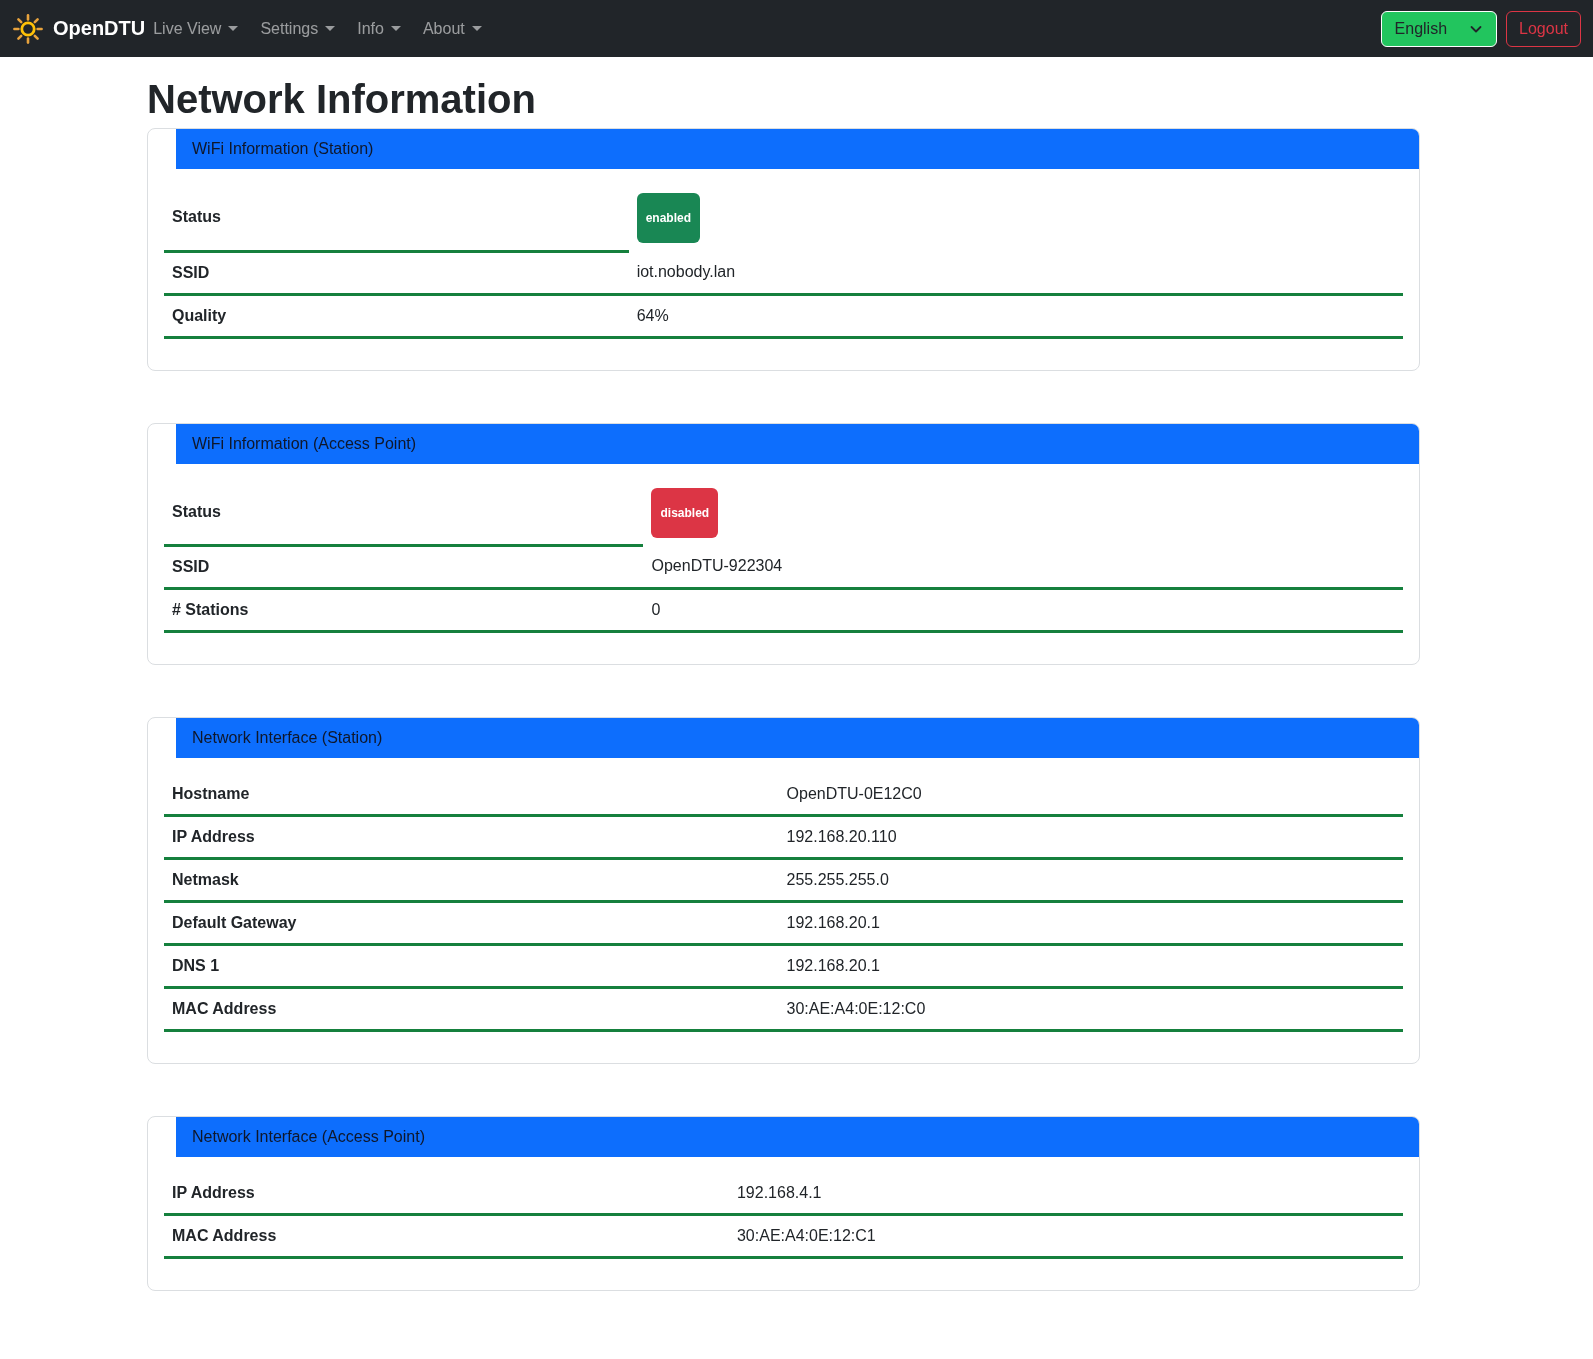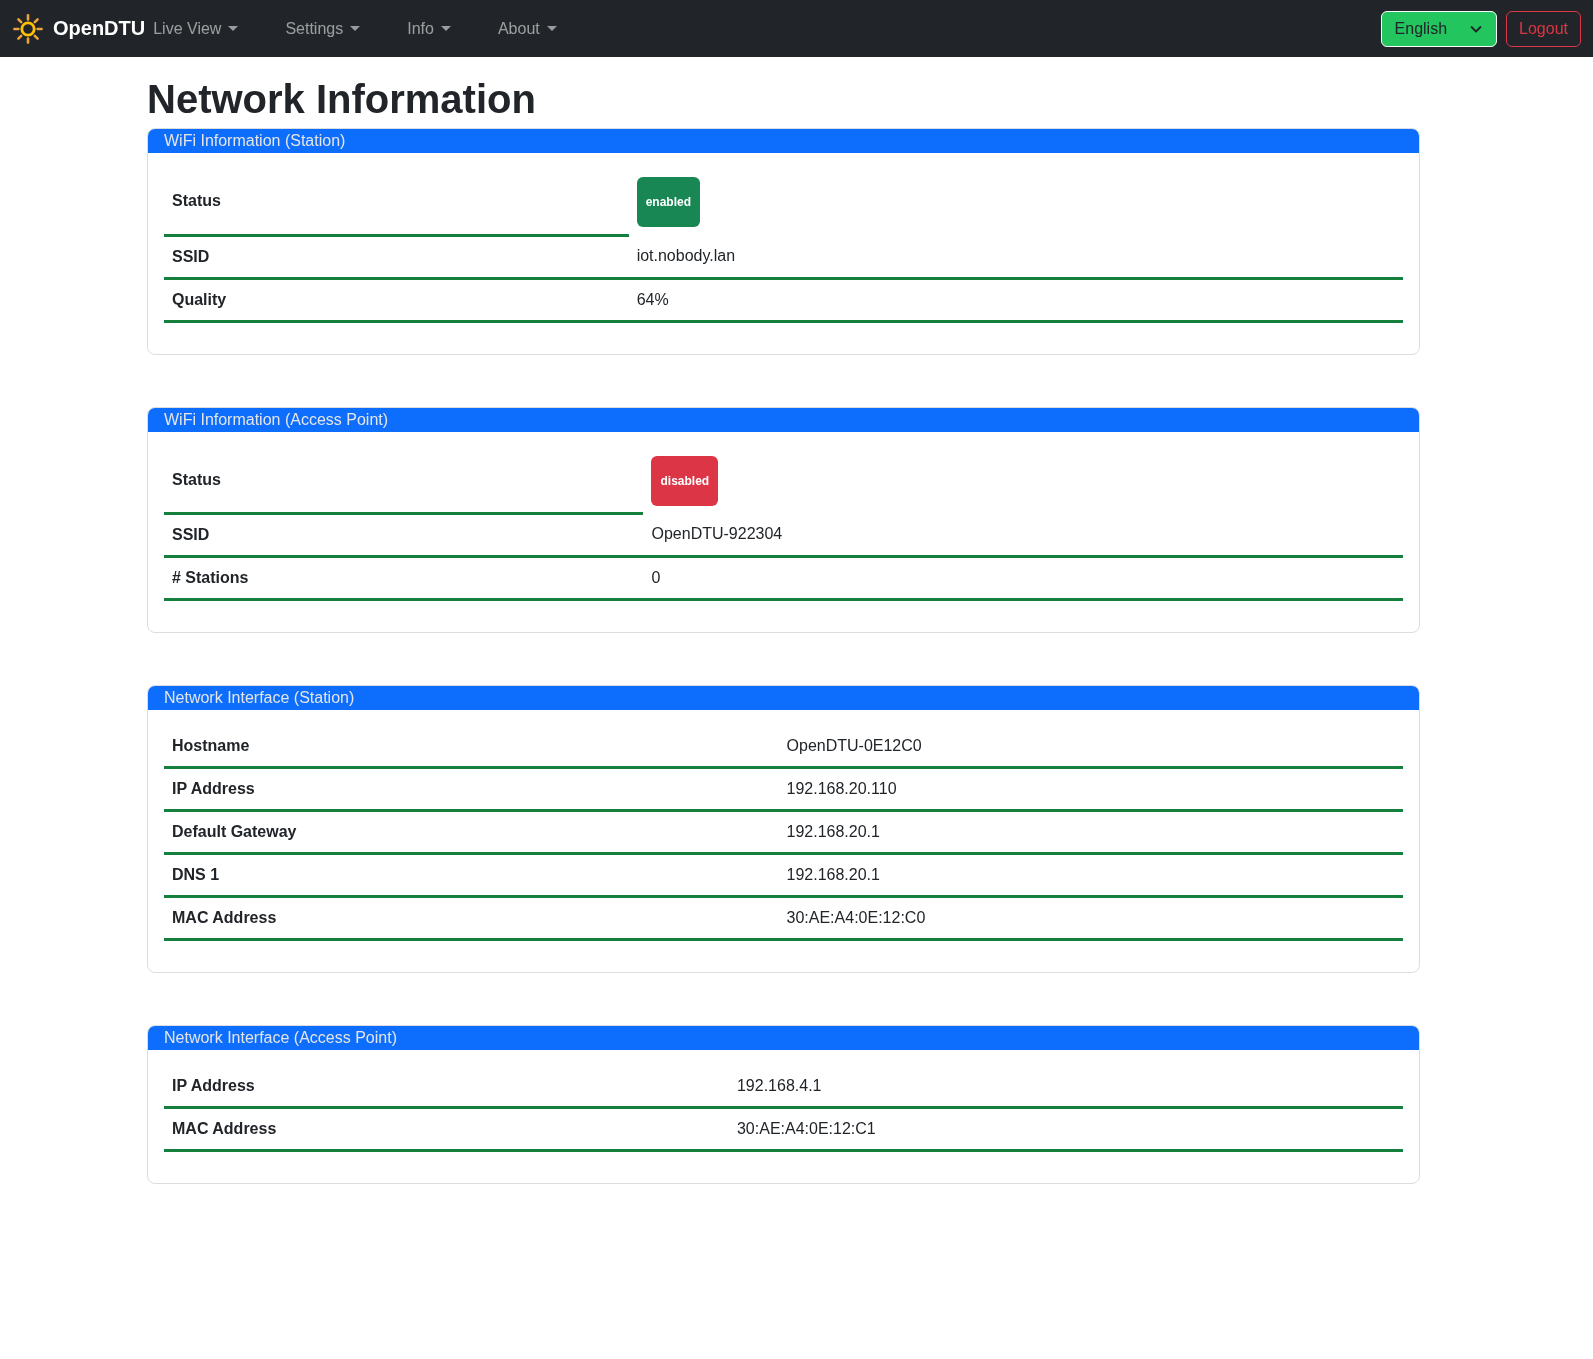--- a/index.html
+++ b/index.html
@@ -27,21 +27,21 @@
     font-size: 20px;
     font-weight: 600;
     text-decoration: none;
     margin-right: 0;
     cursor: pointer;
   }
   .nav-links {
     display: flex;
     align-items: center;
     list-style: none;
-    margin: 0; padding: 0; gap: 25px;
+    margin: 0; padding: 0;
   }
   .nav-link {
     color: rgba(255,255,255,.55);
     font-size: 16px;
     padding: 8px;
     margin-right: 6px;
     text-decoration: none;
     display: inline-flex;
     align-items: center;
     cursor: pointer;
@@ -102,24 +102,25 @@
   
   .card {
     border: 1px solid #dbdee1;
     border-radius: 8px;
     overflow: hidden;
     background: #fff;
   }
   .card + .card { margin-top: 52px; }
   .card-header {
     background: #0d6efd;
-    color: #e5e5e5;
-    font-size: 16px;
-    padding: 0 16px;
+    color: #0f172a;
+    font-size: 16px;
+    padding: 8px 16px;
     line-height: 24px;
+    margin-left: 28px;
   }
   .card-body { padding: 16px; padding-bottom: 31px; }
 
   table.info-table {
     width: 100%;
     border-collapse: collapse;
     margin: 0;
   }
   .info-table th, .info-table td {
     font-size: 16px;
@@ -275,20 +276,24 @@
     <tr>
       <th>Hostname</th>
       <td>OpenDTU-0E12C0</td>
     </tr>
 
     <tr>
       <th>IP Address</th>
       <td>192.168.20.110</td>
     </tr>
 
+    <tr>
+      <th>Netmask</th>
+      <td>255.255.255.0</td>
+    </tr>
 
     <tr>
       <th>Default Gateway</th>
       <td>192.168.20.1</td>
     </tr>
 
     <tr>
       <th>DNS 1</th>
       <td>192.168.20.1</td>
     </tr>

